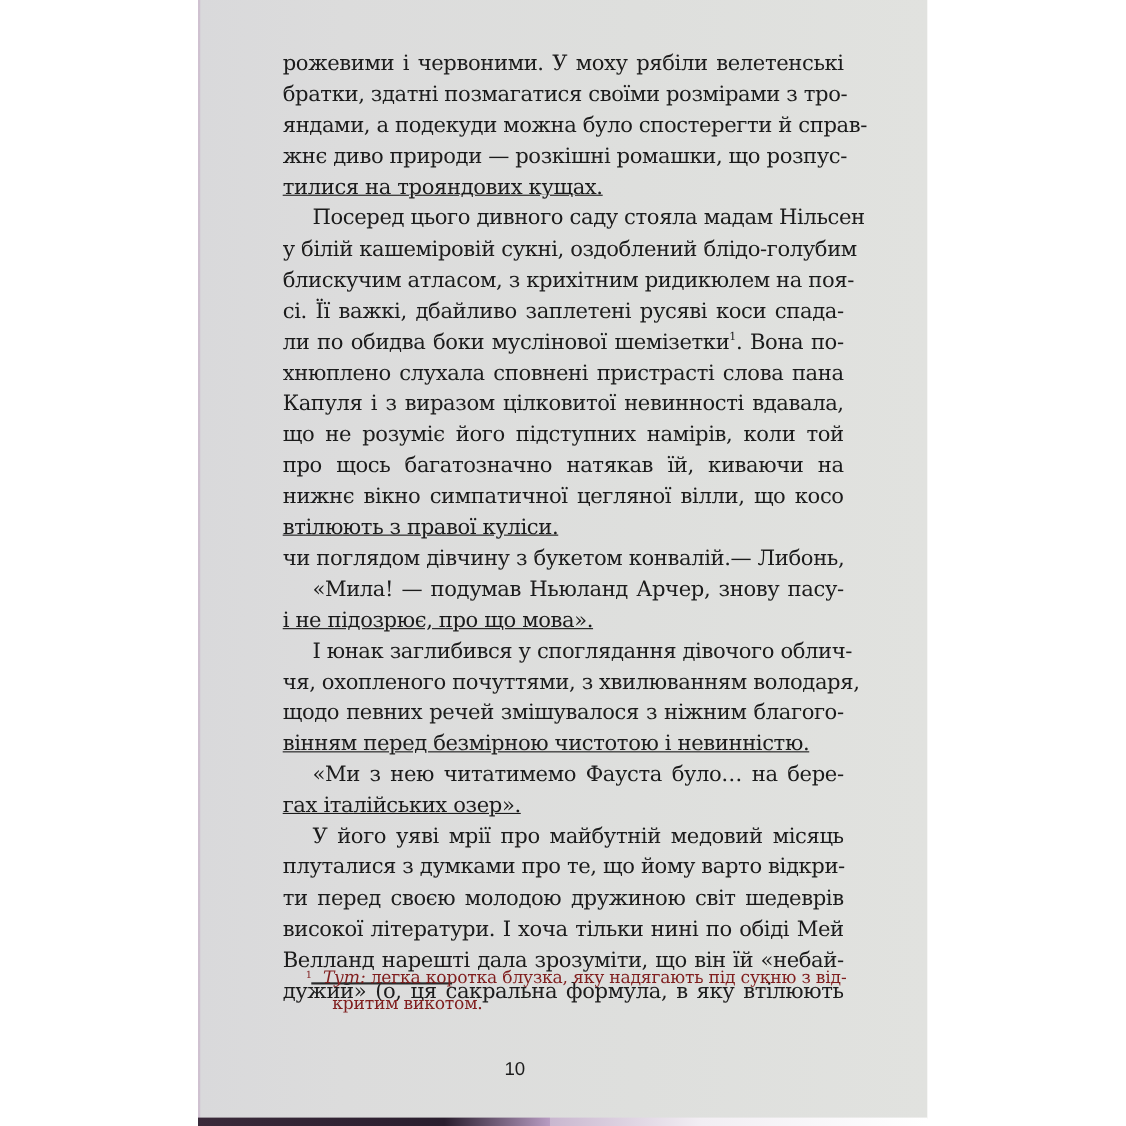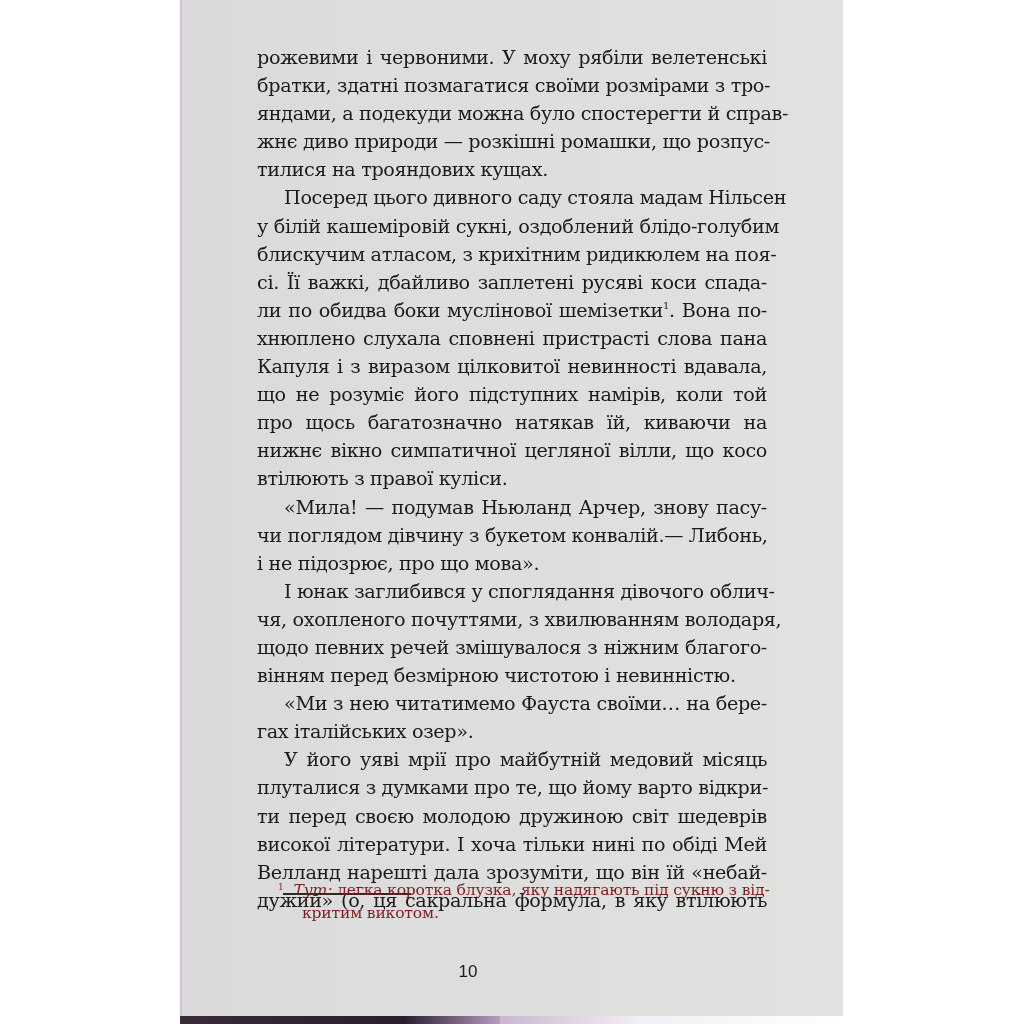--- a/index.html
+++ b/index.html
@@ -38,21 +38,21 @@
     color: #1b1b1b;
     letter-spacing: -0.35px;
   }
   .line {
     display: block;
     white-space: nowrap;
     text-align: justify;
     text-align-last: justify;
     height: 28.1px;
   }
-  .line.last { text-align-last: left; }
+  .line.last { text-align-last: left; text-decoration: underline; }
   .line.indent { padding-left: 27px; }
   sup.fnref { font-size: 10px; line-height: 0; vertical-align: 8px; }
   .footnote-rule {
     position: absolute;
     left: 283px; top: 893px;
     width: 128px; height: 1.5px;
     background: #2a2a2a;
   }
   .footnote {
     position: absolute;
@@ -97,30 +97,30 @@
   <span class="line">блискучим атласом, з крихітним ридикюлем на поя-</span>
   <span class="line">сі. Її важкі, дбайливо заплетені русяві коси спада-</span>
   <span class="line"><span>ли по обидва боки муслінової шемізетки</span><sup class="fnref">1</sup><span>. Вона по-</span></span>
   <span class="line">хнюплено слухала сповнені пристрасті слова пана</span>
   <span class="line">Капуля і з виразом цілковитої невинності вдавала,</span>
   <span class="line">що не розуміє його підступних намірів, коли той</span>
   <span class="line">про щось багатозначно натякав їй, киваючи на</span>
   <span class="line">нижнє вікно симпатичної цегляної вілли, що косо</span>
   <span class="line last">втілюють з правої куліси.</span>
 
+  <span class="line">чи поглядом дівчину з букетом конвалій.— Либонь,</span>
   <span class="line indent">«Мила! — подумав Ньюланд Арчер, знову пасу-</span>
-  <span class="line">чи поглядом дівчину з букетом конвалій.— Либонь,</span>
   <span class="line last">і не підозрює, про що мова».</span>
 
   <span class="line indent">І юнак заглибився у споглядання дівочого облич-</span>
   <span class="line">чя, охопленого почуттями, з хвилюванням володаря,</span>
   <span class="line">щодо певних речей змішувалося з ніжним благого-</span>
   <span class="line last">вінням перед безмірною чистотою і невинністю.</span>
 
-  <span class="line indent">«Ми з нею читатимемо Фауста своїми… на бере-</span>
+  <span class="line indent">«Ми з нею читатимемо Фауста було… на бере-</span>
   <span class="line last">гах італійських озер».</span>
 
   <span class="line indent">У його уяві мрії про майбутній медовий місяць</span>
   <span class="line">плуталися з думками про те, що йому варто відкри-</span>
   <span class="line">ти перед своєю молодою дружиною світ шедеврів</span>
   <span class="line">високої літератури. І хоча тільки нині по обіді Мей</span>
   <span class="line">Велланд нарешті дала зрозуміти, що він їй «небай-</span>
   <span class="line">дужий» (о, ця сакральна формула, в яку втілюють</span>
 </div>
 

